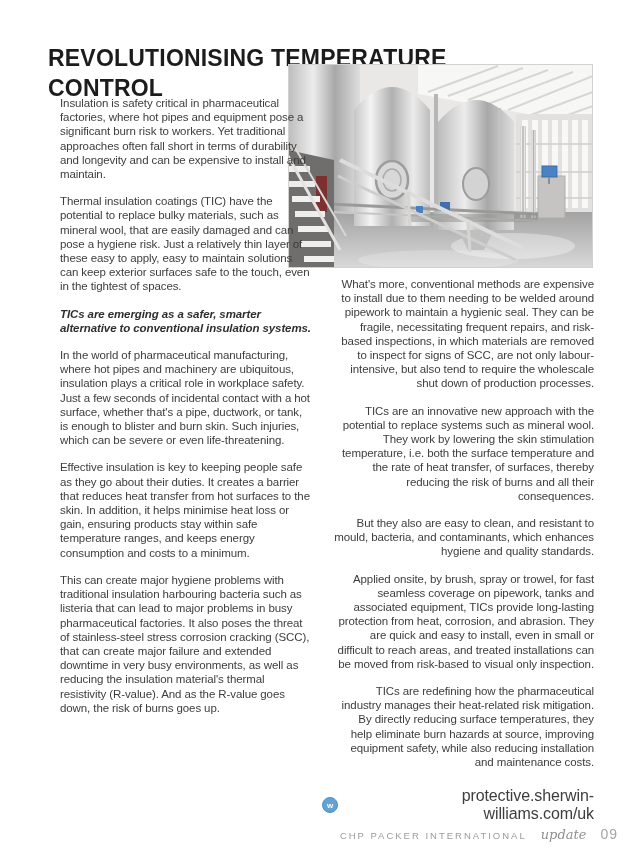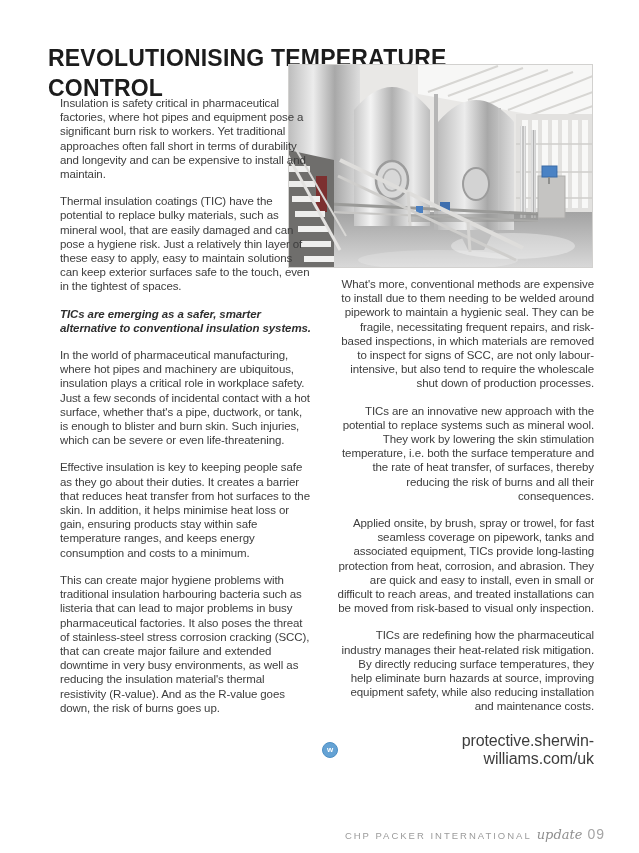--- a/index.html
+++ b/index.html
@@ -77,25 +77,25 @@
     flex: 0 0 auto;
   }
   .website-url {
     font-size: 16px;
     color: #3d3d3d;
     letter-spacing: -0.1px;
     padding-left: 6px;
   }
   .footer {
     position: absolute;
-    right: 34px;
+    right: 21px;
     top: 826px;
     display: flex;
     align-items: baseline;
-    gap: 5px;
+    gap: 14px;
   }
   .footer-publication {
     font-size: 9.5px;
     letter-spacing: 2px;
     color: #9b9b9b;
   }
   .footer-edition {
     font-family: "DejaVu Serif", serif;
     font-style: italic;
     font-size: 13px;
@@ -222,20 +222,21 @@
       <p class="para emphasis">TICs are emerging as a safer, smarter alternative to conventional insulation systems.</p>
       <p class="para">In the world of pharmaceutical manufacturing, where hot pipes and machinery are ubiquitous, insulation plays a critical role in workplace safety. Just a few seconds of incidental contact with a hot surface, whether that's a pipe, ductwork, or tank, is enough to blister and burn skin. Such injuries, which can be severe or even life-threatening.</p>
       <p class="para">Effective insulation is key to keeping people safe as they go about their duties. It creates a barrier that reduces heat transfer from hot surfaces to the skin. In addition, it helps minimise heat loss or gain, ensuring products stay within safe temperature ranges, and keeps energy consumption and costs to a minimum.</p>
       <p class="para">This can create major hygiene problems with traditional insulation harbouring bacteria such as listeria that can lead to major problems in busy pharmaceutical factories. It also poses the threat of stainless-steel stress corrosion cracking (SCC), that can create major failure and extended downtime in very busy environments, as well as reducing the insulation material's thermal resistivity (R-value). And as the R-value goes down, the risk of burns goes up.</p>
     </div>
 
   <div class="col col-right">
     <div>
         <p class="para">What's more, conventional methods are expensive to install due to them needing to be welded around pipework to maintain a hygienic seal. They can be fragile, necessitating frequent repairs, and risk-based inspections, in which materials are removed to inspect for signs of SCC, are not only labour-intensive, but also tend to require the wholescale shut down of production processes.</p>
         <p class="para">TICs are an innovative new approach with the potential to replace systems such as mineral wool. They work by lowering the skin stimulation temperature, i.e. both the surface temperature and the rate of heat transfer, of surfaces, thereby reducing the risk of burns and all their consequences.</p>
+        <p class="para">But they also are easy to clean, and resistant to mould, bacteria, and contaminants, which enhances hygiene and quality standards.</p>
         <p class="para">Applied onsite, by brush, spray or trowel, for fast seamless coverage on pipework, tanks and associated equipment, TICs provide long-lasting protection from heat, corrosion, and abrasion. They are quick and easy to install, even in small or difficult to reach areas, and treated installations can be moved from risk-based to visual only inspection.</p>
         <p class="para">TICs are redefining how the pharmaceutical industry manages their heat-related risk mitigation. By directly reducing surface temperatures, they help eliminate burn hazards at source, improving equipment safety, while also reducing installation and maintenance costs.</p>
       </div>
     <div class="website-row">
       <span class="web-icon">w</span>
       <span class="website-url">protective.sherwin-williams.com/uk</span>
     </div>
   </div>
 
   <div class="footer">

